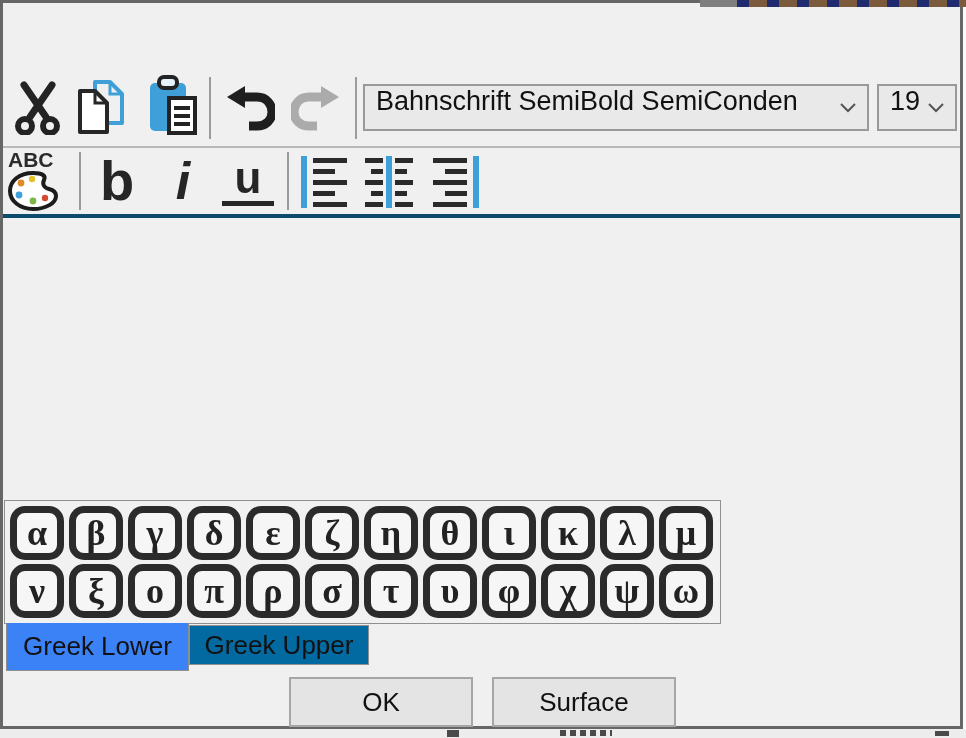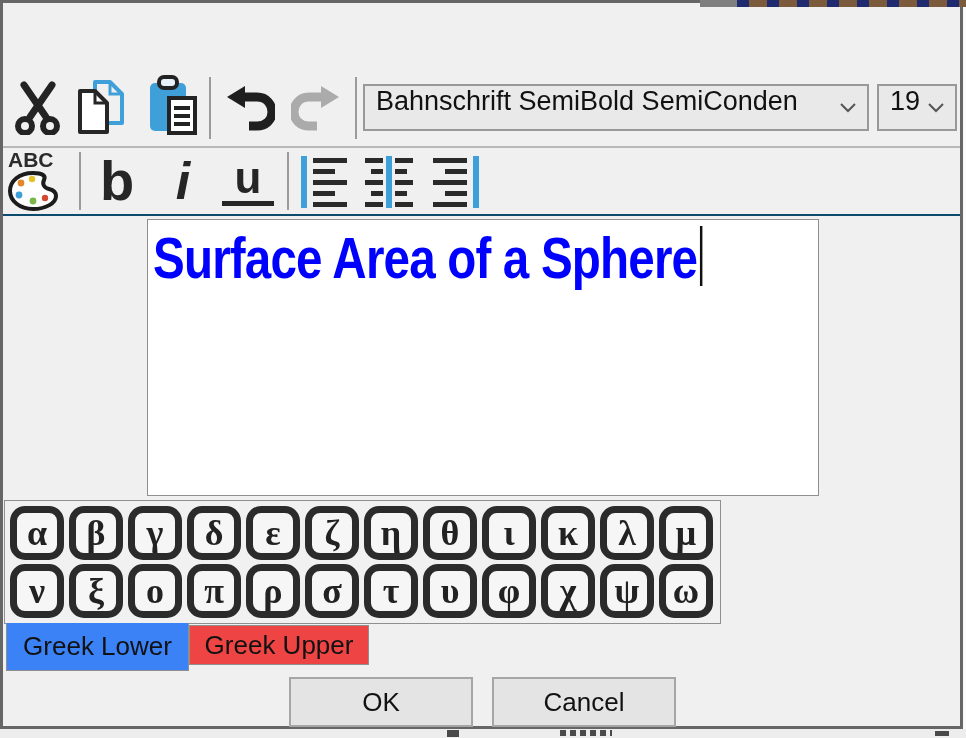--- a/index.html
+++ b/index.html
@@ -15,21 +15,21 @@
   .dialog{position:absolute;left:0;top:0;width:963px;height:729px;border:3px solid #666;
           background:#f0f0f0;box-sizing:border-box;}
 
   
   .titlebar{position:absolute;left:0;top:0;right:0;height:66px;background:#fff;border-bottom:2px solid #a3a3a3;}
   .title-text{position:absolute;left:16px;top:17px;font-size:27px;color:#111;}
   .close-btn{position:absolute;right:18px;top:16px;width:34px;height:34px;display:flex;align-items:center;justify-content:center;cursor:pointer;}
 
   
   .toolbar1{position:absolute;left:0;top:68px;right:0;height:75px;border-bottom:2px solid #b8b8b8;}
-  .toolbar2{position:absolute;left:0;top:145px;right:0;height:66px;border-bottom:2px solid #0c4a6e;padding-left:14px;}
+  .toolbar2{position:absolute;left:0;top:145px;right:0;height:66px;border-bottom:4px solid #0c4a6e;padding-left:14px;}
   .tbtn{position:absolute;display:flex;align-items:center;justify-content:center;cursor:pointer;}
   .vsep{position:absolute;width:2px;background:#9b9b9b;}
 
   .combo{position:absolute;height:47px;background:#e9e9e9;border:2px solid #999;box-sizing:border-box;
          display:flex;cursor:pointer;}
   .combo-label{font-size:27px;color:#111;padding-left:11px;white-space:nowrap;flex:1;}
   .combo-chev{padding:0 10px 0 6px;display:flex;align-items:center;}
 
   .fmt-b{font-size:56px;font-weight:800;color:#262626;line-height:1;}
   .fmt-i{font-size:52px;font-style:italic;font-weight:700;color:#262626;line-height:1;}
@@ -52,21 +52,21 @@
   
   .kb-panel{position:absolute;left:1px;top:497px;width:717px;height:124px;background:#f1f1f1;
             border:1px solid #8f8f8f;box-sizing:border-box;}
   .kb-row{position:absolute;left:5px;display:flex;}
   .gkey{width:54px;height:54px;box-sizing:border-box;margin-right:5px;border:7px solid #2b2b2b;
         border-radius:15px;background:#f6f6f6;display:flex;align-items:center;justify-content:center;
         font-family:"Liberation Serif","DejaVu Serif",serif;font-weight:700;font-size:36px;color:#222;
         cursor:pointer;overflow:hidden;}
 
   
-  .tab{position:absolute;box-sizing:border-box;background:#ef4444;border:1px solid #8f8f8f;
+  .tab{position:absolute;box-sizing:border-box;background:#0369a1;border:1px solid #8f8f8f;
        display:flex;align-items:center;justify-content:center;font-size:26px;color:#111;cursor:pointer;}
   .tab.active{border-top:none;background:#3b82f6;z-index:3;}
 
   
   .dlg-btn{position:absolute;top:674px;width:184px;height:50px;background:#e4e4e4;border:2px solid #a6a6a6;
            box-sizing:border-box;display:flex;align-items:center;justify-content:center;
            font-size:26px;color:#111;cursor:pointer;}
 </style>
 </head>
 <body>
@@ -219,25 +219,20 @@
           <div class="abar" style="right:0;"></div>
           <div class="aln" style="right:12px;top:2px;width:34px;"></div>
           <div class="aln" style="right:12px;top:13px;width:22px;"></div>
           <div class="aln" style="right:12px;top:24px;width:34px;"></div>
           <div class="aln" style="right:12px;top:35px;width:22px;"></div>
           <div class="aln" style="right:12px;top:46px;width:34px;"></div>
         </div>
       </div>
     </div>
 
-    <div class="textbox">
-      <div class="editor-line">
-        <span style="color: rgb(0, 0, 255);">Surface Area of a Sphere</span><span class="caret"></span>
-      </div>
-    </div>
 
     <div class="kb-panel">
       <div class="kb-row" style="top:5px;">
           <div class="gkey" style="border-color: rgb(43, 43, 43);">α</div>
           <div class="gkey" style="border-color: rgb(43, 43, 43);">β</div>
           <div class="gkey" style="border-color: rgb(43, 43, 43);">γ</div>
           <div class="gkey" style="border-color: rgb(43, 43, 43);">δ</div>
           <div class="gkey" style="border-color: rgb(43, 43, 43);">ε</div>
           <div class="gkey" style="border-color: rgb(43, 43, 43);">ζ</div>
           <div class="gkey" style="border-color: rgb(43, 43, 43);">η</div>
@@ -267,17 +262,17 @@
       <span>Greek Lower</span>
     </div>
     <div class="tab" style="left:186px;top:622px;width:180px;height:40px;">
       <span>Greek Upper</span>
     </div>
 
     <div class="dlg-btn" style="left:286px;">
       <span>OK</span>
     </div>
     <div class="dlg-btn" style="left:489px;">
-      <span>Cancel</span>
+      <span>Surface</span>
     </div>
 
   </div>
 </div>
 
 </body></html>

